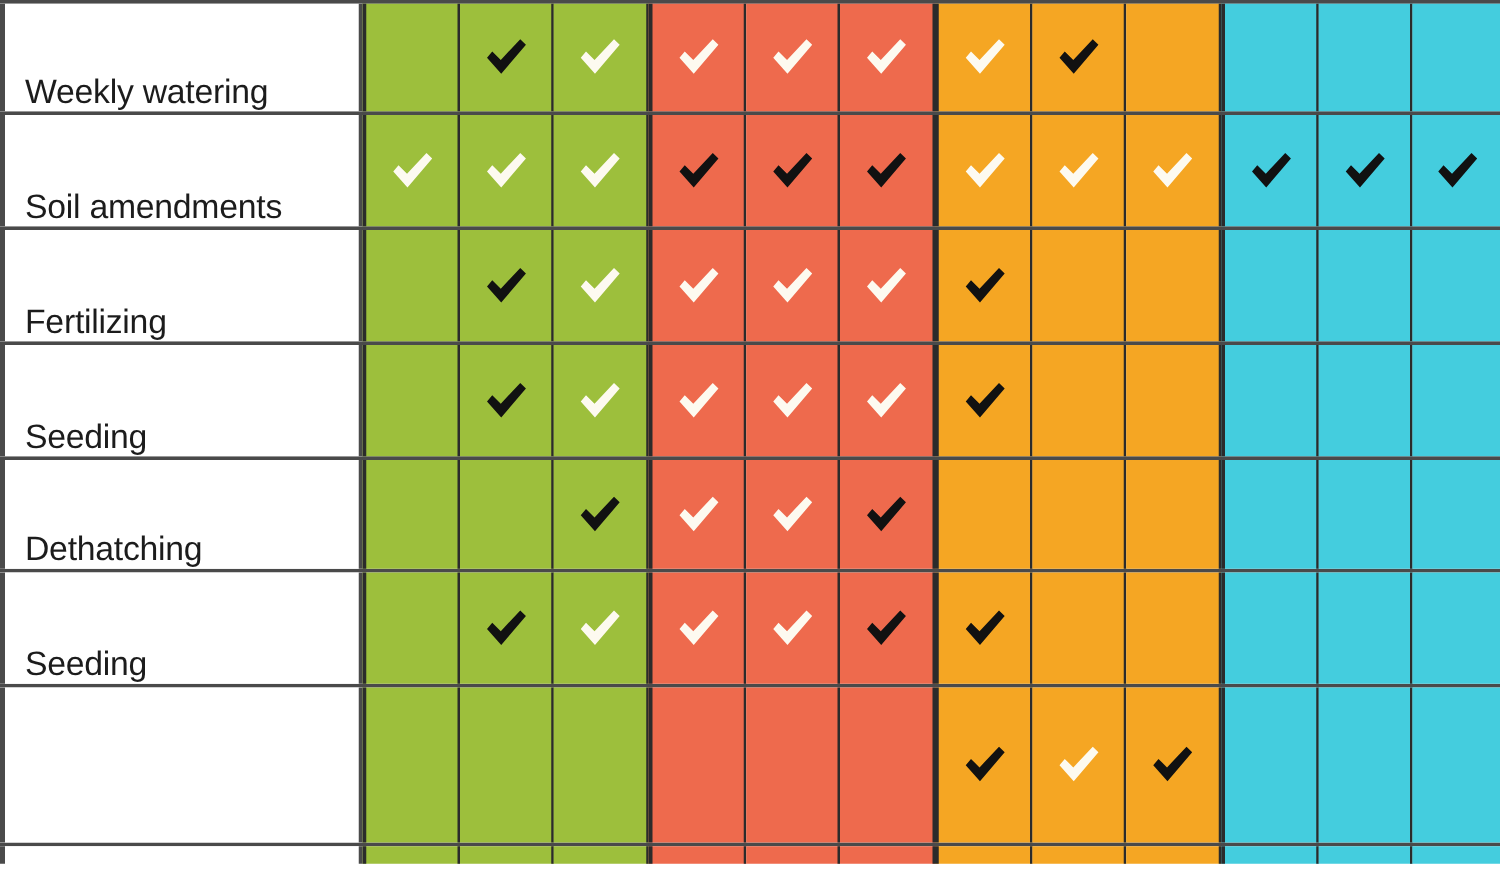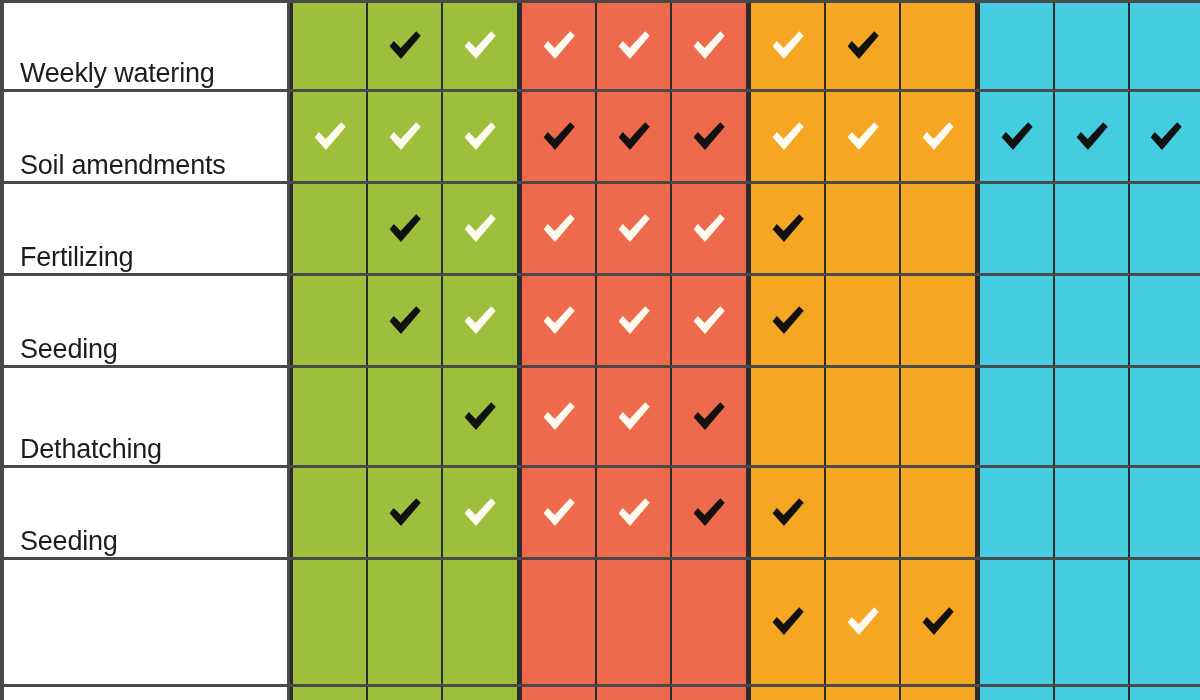--- a/index.html
+++ b/index.html
@@ -306,21 +306,21 @@
               <path d="M3.2 12.1 L5.6 9.2 L9.5 13.1 L18.4 3.6 L21.0 6.2 L9.7 19.4 Z"></path>
             </svg>
           </div>
           <div class="cell sec-orange" style="width: 75px;"></div>
           <div class="cell sec-orange" style="width: 76px;"></div>
           <div class="cell sec-cyan sec-start" style="width: 78px;"></div>
           <div class="cell sec-cyan" style="width: 75px;"></div>
           <div class="cell sec-cyan last-col" style="width: 76px;"></div>
         </div>
       </div>
-      <div class="row" style="height: 100px;">
+      <div class="row" style="height: 90px;">
         <div class="label-cell">
           <div class="label-text">Dethatching</div>
         </div>
         <div class="cells">
           <div class="cell sec-green sec-start" style="width: 78px;"></div>
           <div class="cell sec-green" style="width: 75px;"></div>
           <div class="cell sec-green" style="width: 76px;">
             <svg viewBox="0 0 24 24" class="check chk-black">
               <path d="M3.2 12.1 L5.6 9.2 L9.5 13.1 L18.4 3.6 L21.0 6.2 L9.7 19.4 Z"></path>
             </svg>

